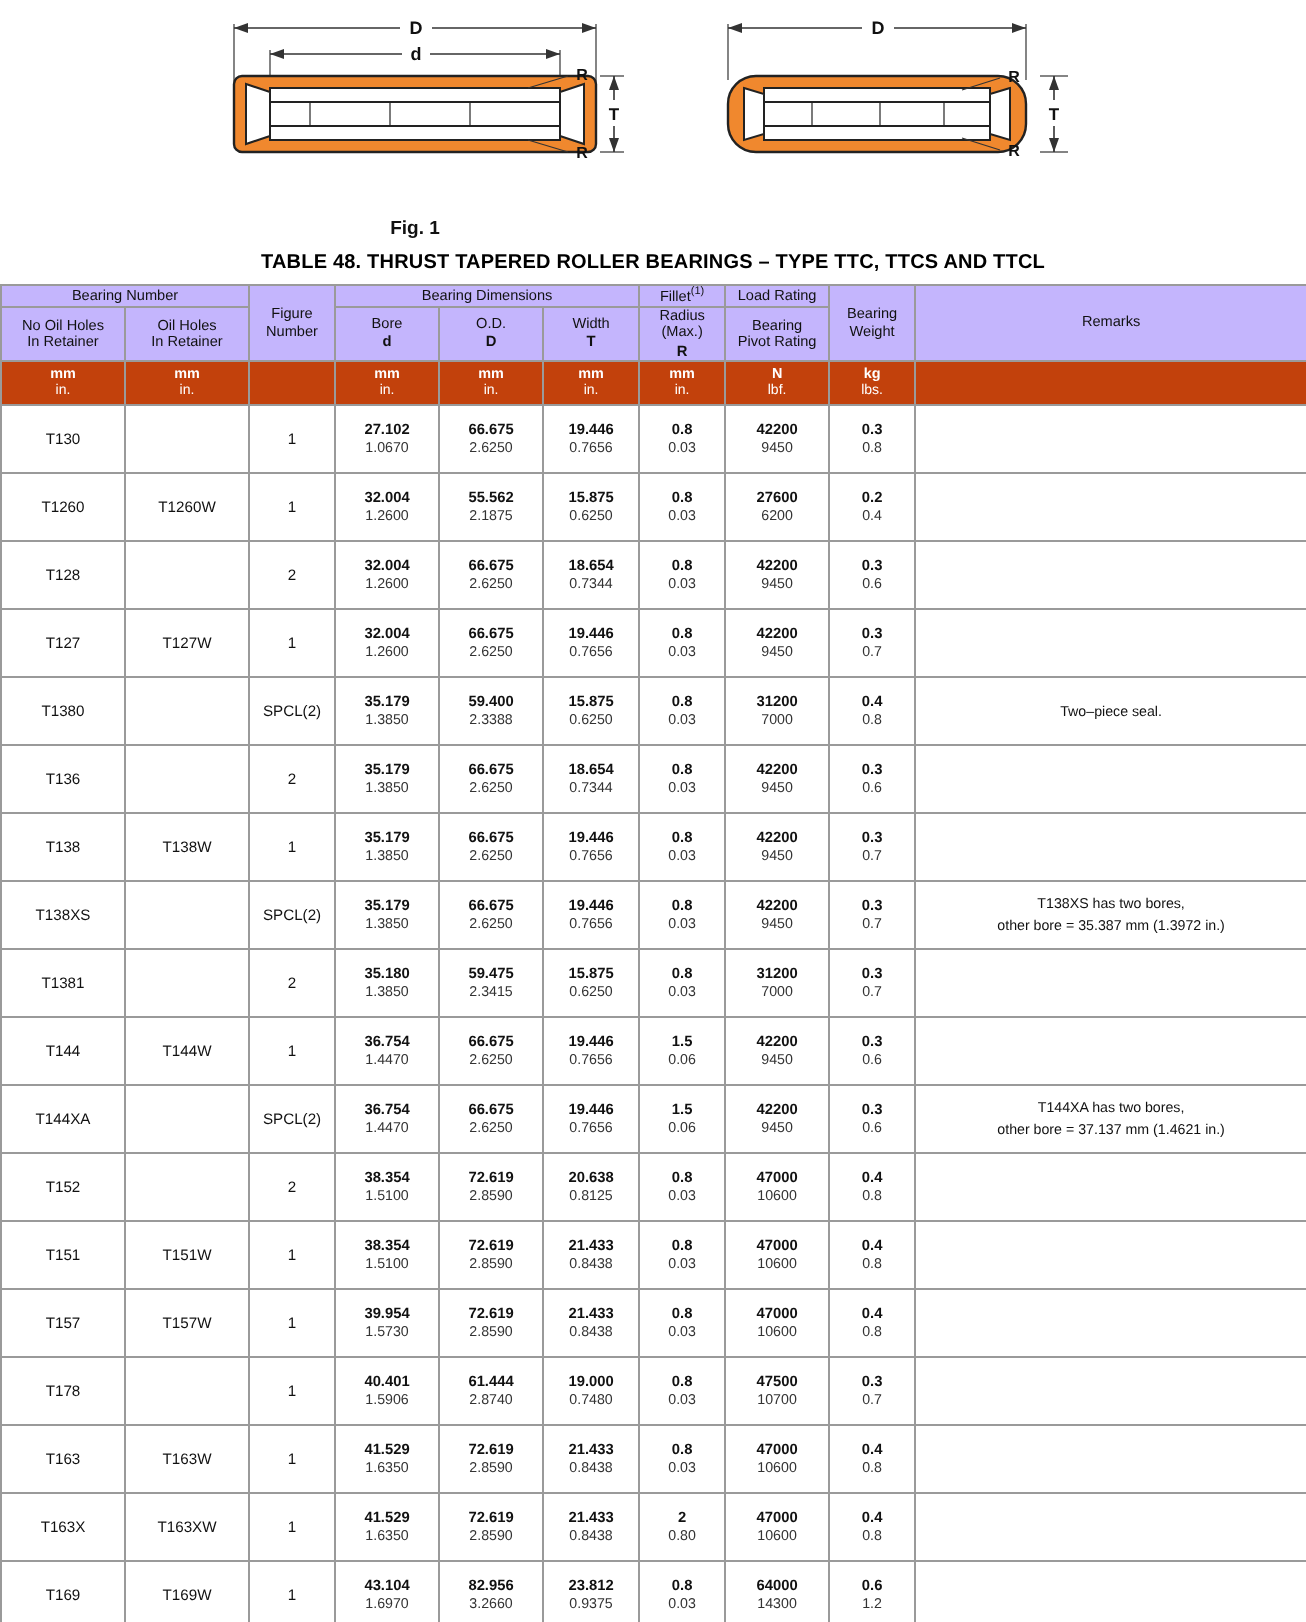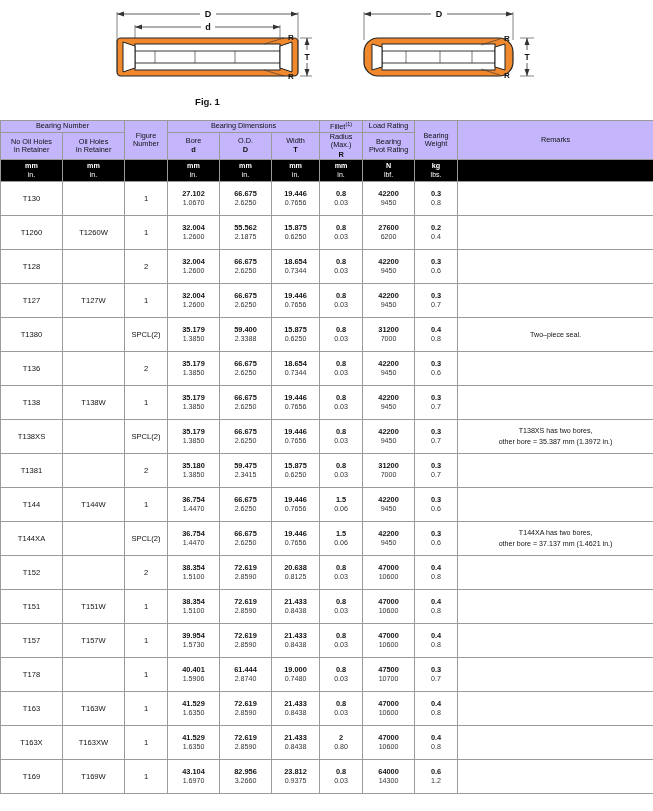--- a/index.html
+++ b/index.html
@@ -26,21 +26,21 @@
     top: 0;
   }
   .fig1-wrap { left: 95px; width: 225px; }
   .fig2-wrap { left: 350px; width: 195px; }
 
   .fig-caption {
     text-align: center;
     font-size: 9.5px;
     font-weight: bold;
     color: #111;
-    margin-top: 0;
+    margin-top: 12px;
     font-family: "Liberation Sans", sans-serif;
   }
 
   
   .table-title {
     text-align: center;
     font-size: 10px;
     font-weight: bold;
     color: #000;
     padding: 6px 0 5px 0;
@@ -63,21 +63,21 @@
   }
   thead th {
     background: #c4b5fd;
     font-weight: normal;
     font-size: 7.3px;
     color: #111;
     line-height: 1.15;
     padding: 2px 1px;
   }
   thead th.unit-row {
-    background: #000000;
+    background: #c2410c;
     color: #ffffff;
     font-weight: bold;
     font-size: 7.2px;
     padding: 2px 1px;
     line-height: 1.2;
   }
   thead th.unit-row .u2 {
     display: block;
     font-weight: normal;
     font-size: 7px;
@@ -222,20 +222,21 @@
         <polygon points="177,38 174.5,45 179.5,45" fill="#333"></polygon>
         <polygon points="177,76 174.5,69 179.5,69" fill="#333"></polygon>
         <line x1="170" y1="38" x2="184" y2="38" stroke="#333" stroke-width="0.6"></line>
         <line x1="170" y1="76" x2="184" y2="76" stroke="#333" stroke-width="0.6"></line>
         <rect x="171" y="50" width="13" height="13" fill="#fff"></rect>
         <text x="177" y="60" font-size="8.5" font-family="Liberation Sans, sans-serif" text-anchor="middle" fill="#111" font-weight="bold">T</text>
       </svg>
     </div>
   </div>
 
+  <div class="table-title">TABLE 48. THRUST TAPERED ROLLER BEARINGS – TYPE TTC, TTCS AND TTCL</div>
 
   <table class="bearings">
     <colgroup>
       <col class="c-noil">
         <col class="c-oil">
         <col class="c-fig">
       <col class="c-bore">
         <col class="c-od">
         <col class="c-width">
       <col class="c-fillet">

